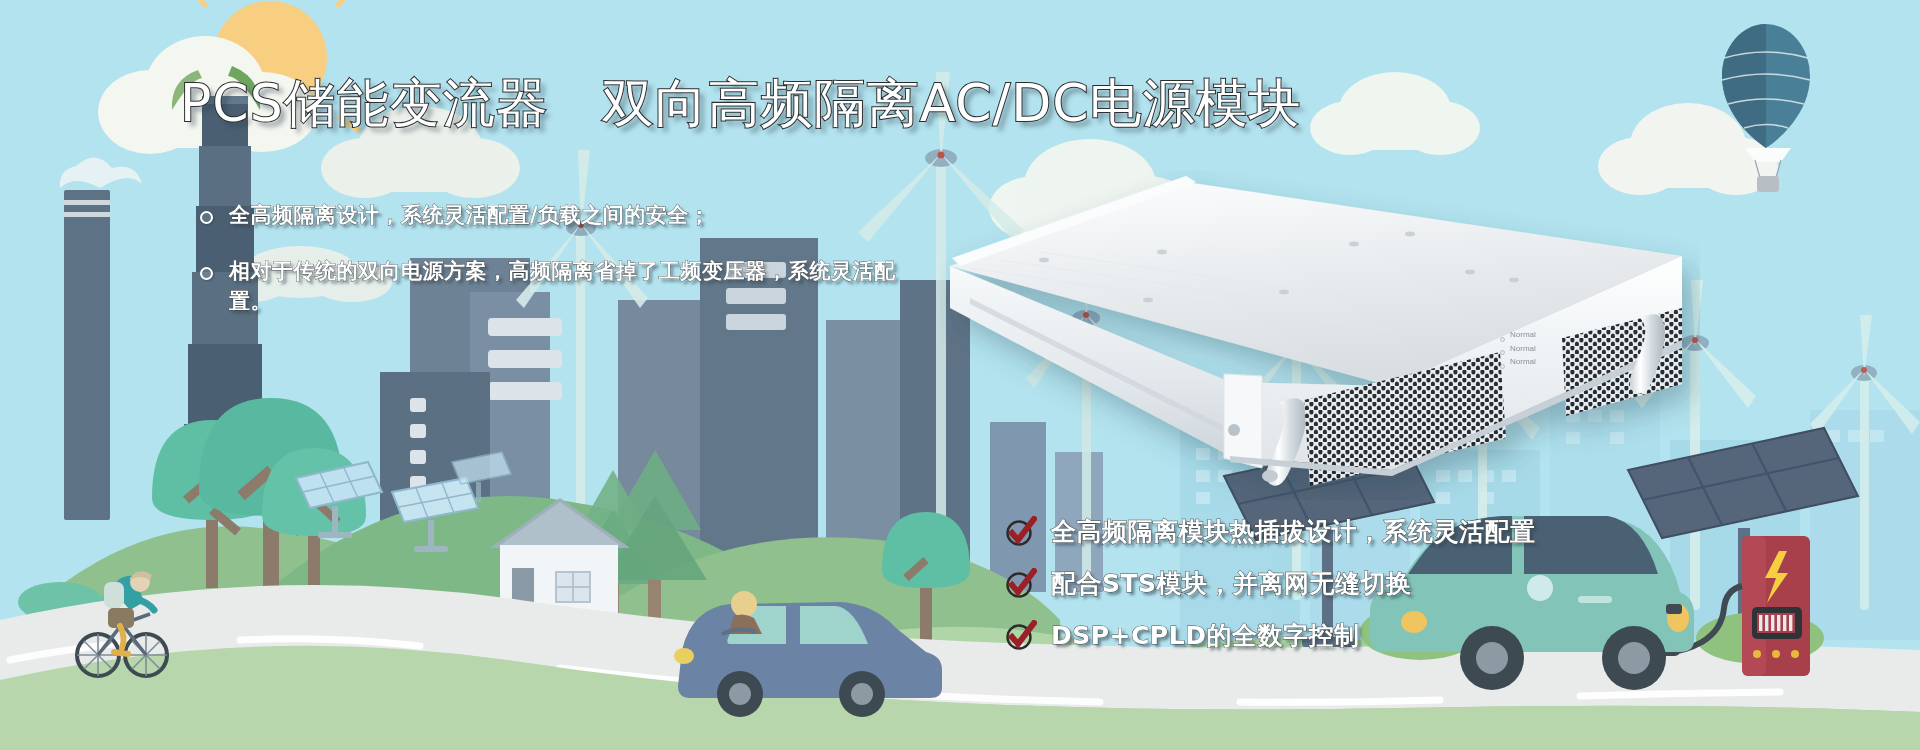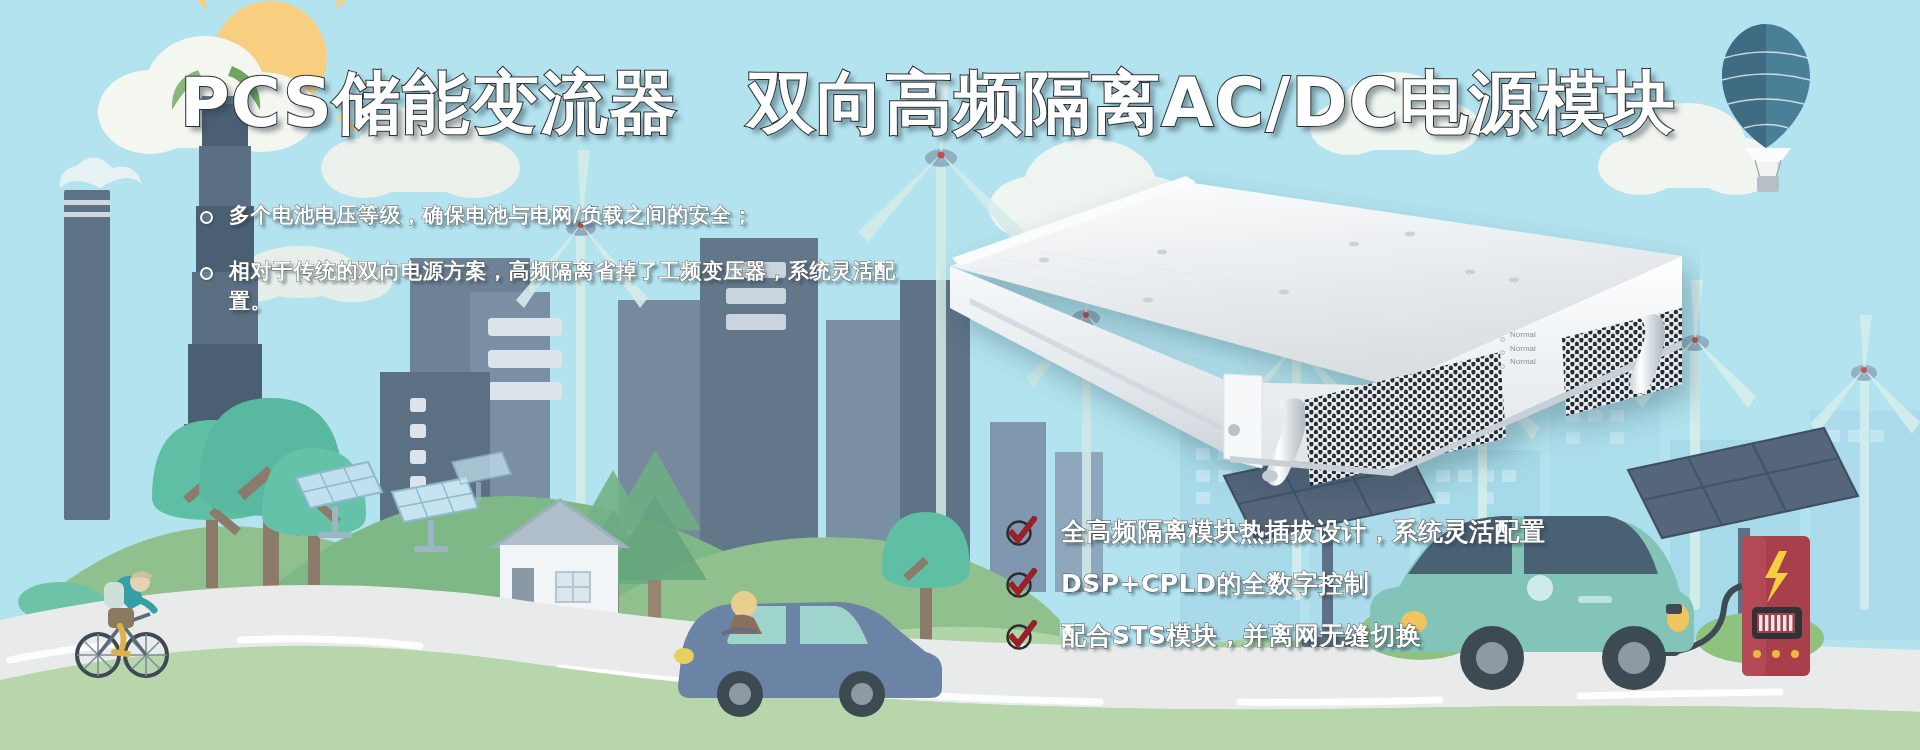--- a/index.html
+++ b/index.html
@@ -15,21 +15,21 @@
   }
   .layer { position:absolute; left:0; top:0; width:1920px; height:750px; }
   svg.layer { display:block; }
 
   
   #title-wrap {
     position:absolute; left:180px; top:58px; width:1400px; height:90px;
     z-index:40; pointer-events:none;
   }
   #page-title {
-    font-size:68px; font-weight:bold; color:#ffffff;
+    font-size:52px; font-weight:normal; color:#ffffff;
     letter-spacing:1px; white-space:nowrap; line-height:90px;
     -webkit-text-stroke:2px #2d2d2d;
     paint-order:stroke fill;
     text-shadow:5px 5px 5px rgba(40,60,70,0.45);
     font-family:"DejaVu Sans","Liberation Sans",sans-serif;
   }
 
   
   #features {
     position:absolute; left:200px; top:200px; width:720px;
@@ -50,21 +50,21 @@
     -webkit-text-stroke:0.7px #4a4a4a;
     paint-order:stroke fill;
     text-shadow:3px 3px 3px rgba(40,60,70,0.55);
     font-family:"DejaVu Sans","Liberation Sans",sans-serif;
   }
 
   
   #checks {
     position:absolute; left:1005px; top:515px; width:660px; z-index:40;
   }
-  .check-row { display:flex; align-items:center; margin-bottom:19px;gap:10px; }
+  .check-row { display:flex; align-items:center; margin-bottom:19px; }
   .check-icon { width:32px; height:32px; margin-right:14px; flex:none; }
   .check-text {
     font-size:25px; font-weight:bold; color:#ffffff;
     letter-spacing:0.5px; white-space:nowrap;
     -webkit-text-stroke:0.9px #4a4a4a;
     paint-order:stroke fill;
     text-shadow:3px 3px 3px rgba(40,60,70,0.55);
     font-family:"DejaVu Sans","Liberation Sans",sans-serif;
   }
 
@@ -609,45 +609,45 @@
     </div>
   </div>
 
   <div id="title-wrap">
     <span id="page-title">PCS储能变流器　双向高频隔离AC/DC电源模块</span>
   </div>
 
   <div id="features">
     <div class="feature-row">
       <span class="feature-bullet"></span>
-      <span class="feature-text">多个电池电压等级，确保电池与电网/负载之间的安全；</span>
+      <span class="feature-text">全高频隔离设计，系统灵活配置/负载之间的安全；</span>
     </div>
     <div class="feature-row">
       <span class="feature-bullet"></span>
       <span class="feature-text">相对于传统的双向电源方案，高频隔离省掉了工频变压器，系统灵活配置。</span>
     </div>
   </div>
 
   <div id="checks">
     <div class="check-row">
       <svg class="check-icon" viewBox="0 0 32 32">
         <circle cx="14" cy="17" r="11.5" fill="none" stroke="#2b2b2b" stroke-width="2.4"></circle>
         <path d="M7 17 l6 7 L29 3" fill="none" stroke="#9a2028" stroke-width="6" stroke-linecap="square" stroke-linejoin="miter"></path>
       </svg>
       <span class="check-text">全高频隔离模块热插拔设计，系统灵活配置</span>
     </div>
     <div class="check-row">
       <svg class="check-icon" viewBox="0 0 32 32">
         <circle cx="14" cy="17" r="11.5" fill="none" stroke="#2b2b2b" stroke-width="2.4"></circle>
         <path d="M7 17 l6 7 L29 3" fill="none" stroke="#9a2028" stroke-width="6" stroke-linecap="square" stroke-linejoin="miter"></path>
       </svg>
-      <span class="check-text">DSP+CPLD的全数字控制</span>
+      <span class="check-text">配合STS模块，并离网无缝切换</span>
     </div>
     <div class="check-row">
       <svg class="check-icon" viewBox="0 0 32 32">
         <circle cx="14" cy="17" r="11.5" fill="none" stroke="#2b2b2b" stroke-width="2.4"></circle>
         <path d="M7 17 l6 7 L29 3" fill="none" stroke="#9a2028" stroke-width="6" stroke-linecap="square" stroke-linejoin="miter"></path>
       </svg>
-      <span class="check-text">配合STS模块，并离网无缝切换</span>
+      <span class="check-text">DSP+CPLD的全数字控制</span>
     </div>
   </div>
 
 </div>
 
 </body></html>

